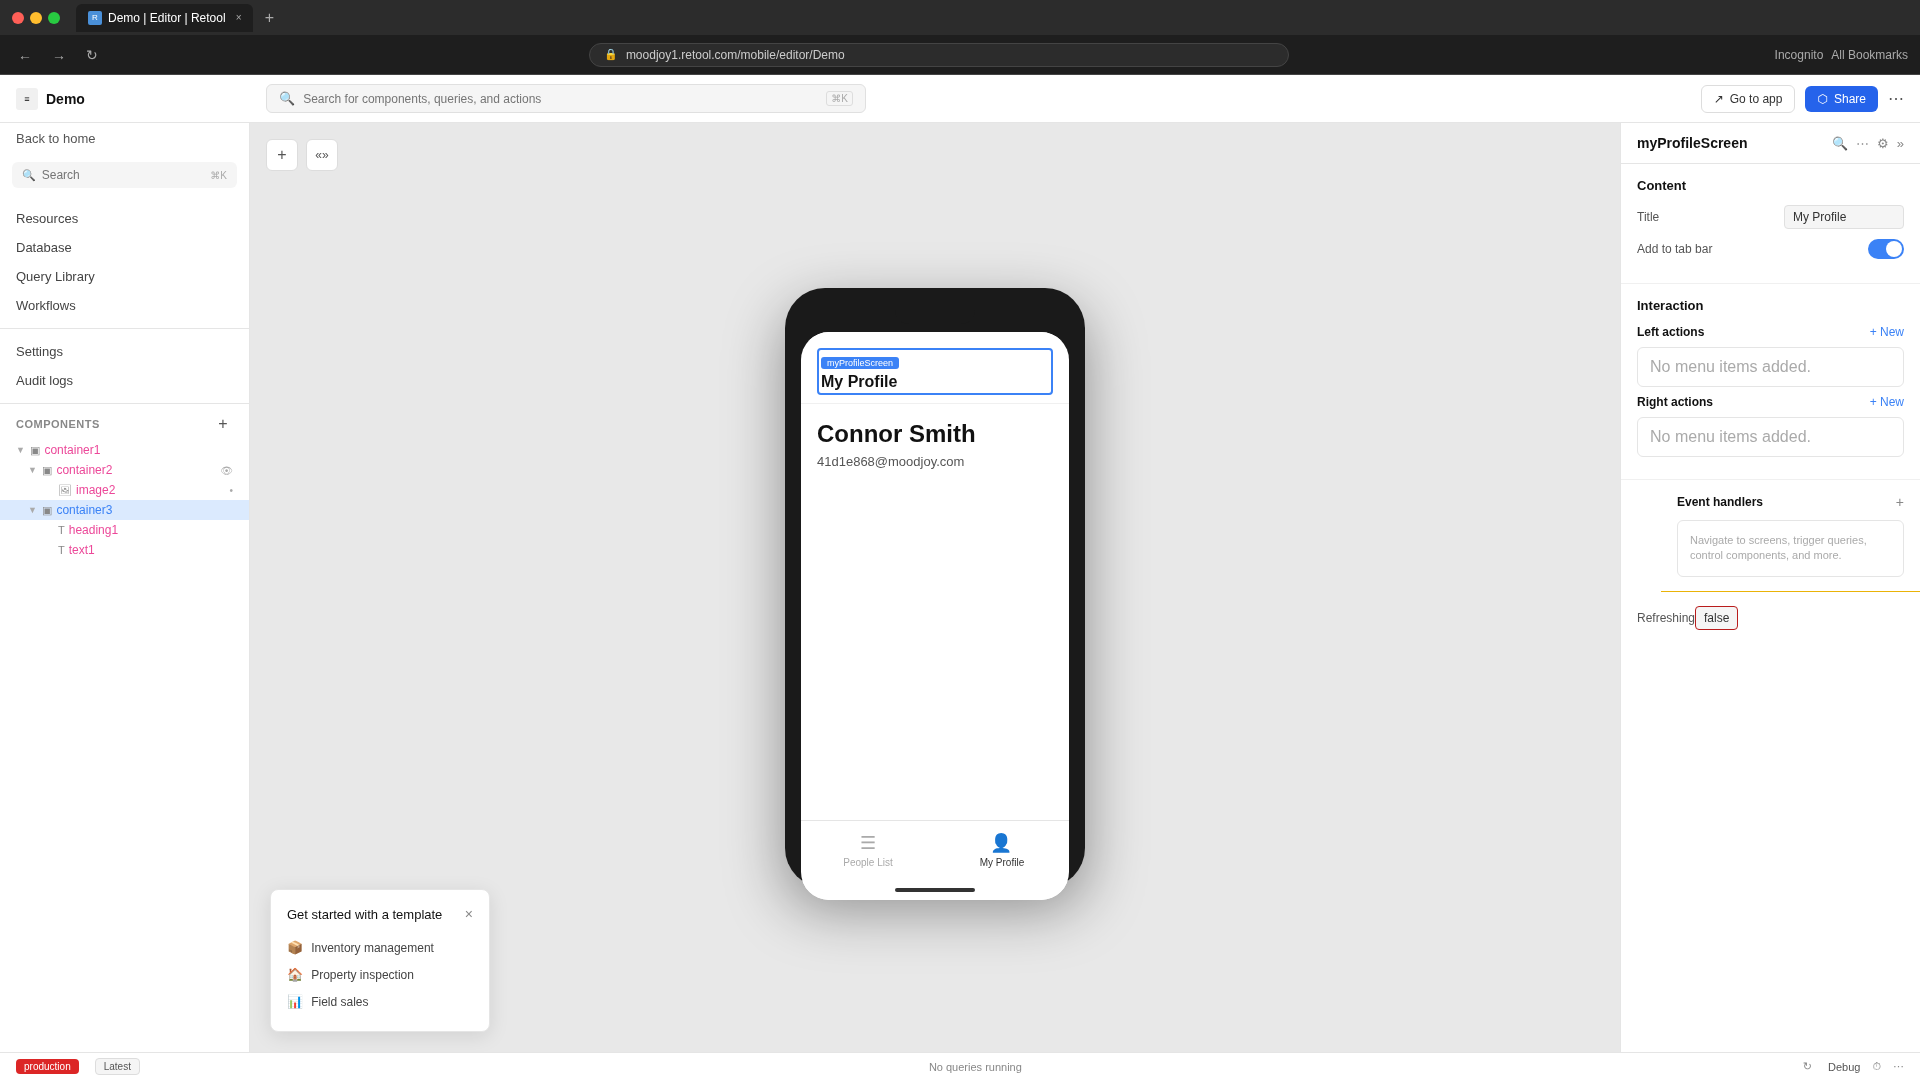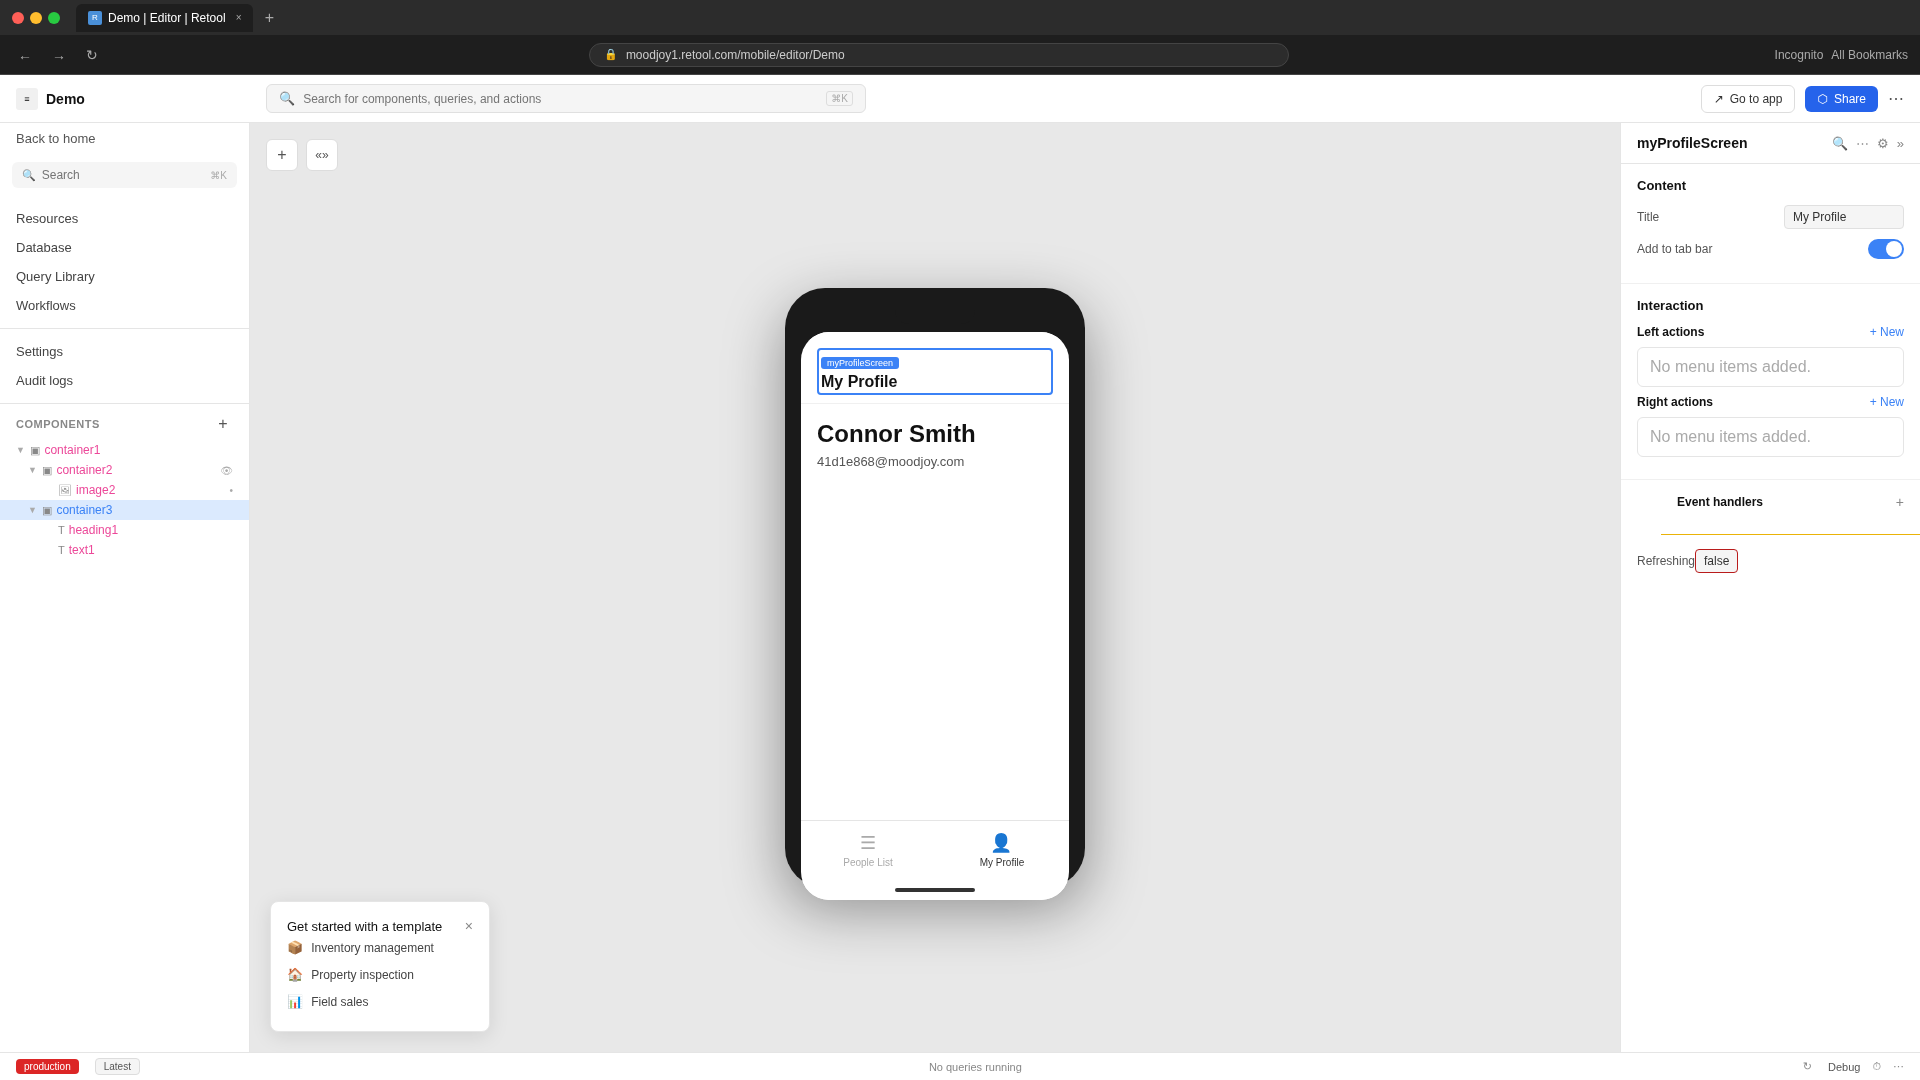--- a/index.html
+++ b/index.html
@@ -94,21 +94,21 @@
     .event-header { display: flex; align-items: center; justify-content: space-between; margin-bottom: 10px; }
     .event-title { font-size: 12px; font-weight: 600; color: #111; }
     .event-add { color: #888; font-size: 14px; cursor: pointer; background: none; border: none; }
     .event-empty { border: 1px solid #e5e5e5; border-radius: 6px; padding: 12px; color: #aaa; font-size: 11px; line-height: 1.4; }
     .refreshing-row { display: flex; align-items: center; padding: 14px 16px; }
     .refreshing-label { font-size: 12px; color: #555; }
     .refreshing-value { font-size: 12px; color: #333; background: #f5f5f5; border: 1px solid #b91c1c; border-radius: 4px; padding: 4px 8px; }
 
     
     .template-popup { position: absolute; bottom: 20px; left: 20px; background: white; border: 1px solid #e5e5e5; border-radius: 8px; padding: 16px; width: 220px; box-shadow: 0 4px 20px rgba(0,0,0,0.1); }
-    .template-header { display: flex; align-items: center; justify-content: space-between; }
+    .template-header { display: flex; align-items: center; justify-content: space-between; margin-bottom: 12px; }
     .template-title { font-size: 13px; font-weight: 500; color: #111; }
     .template-close { background: none; border: none; color: #888; cursor: pointer; font-size: 14px; }
     .template-item { display: flex; align-items: center; gap: 8px; padding: 6px 0; cursor: pointer; color: #444; font-size: 12px; }
     .template-icon { color: #888; font-size: 13px; }
 
     
     .app-header { height: 48px; background: #fff; border-bottom: 1px solid #e5e5e5; display: flex; align-items: center; padding: 0 16px; gap: 12px; }
     .header-logo-area { display: flex; align-items: center; gap: 8px; width: 238px; }
     .header-logo { width: 22px; height: 22px; background: #f0f0f0; border-radius: 3px; display: flex; align-items: center; justify-content: center; font-size: 9px; }
     .header-app-name { font-size: 14px; font-weight: 600; color: #111; }
@@ -354,20 +354,21 @@
         <button class="new-btn">+ New</button>
       </div>
       <div class="empty-state">No menu items added.</div>
     </div>
 
     <div class="event-handlers-section">
       <div class="event-header">
         <span class="event-title">Event handlers</span>
         <button class="event-add">+</button>
       </div>
+      <div class="event-empty">Navigate to screens, trigger queries, control components, and more.</div>
     </div>
 
     <div class="refreshing-row">
       <span class="refreshing-label">Refreshing</span>
       <span class="refreshing-value">false</span>
     </div>
   </div>
 </div>
 
 <div class="status-bar">

